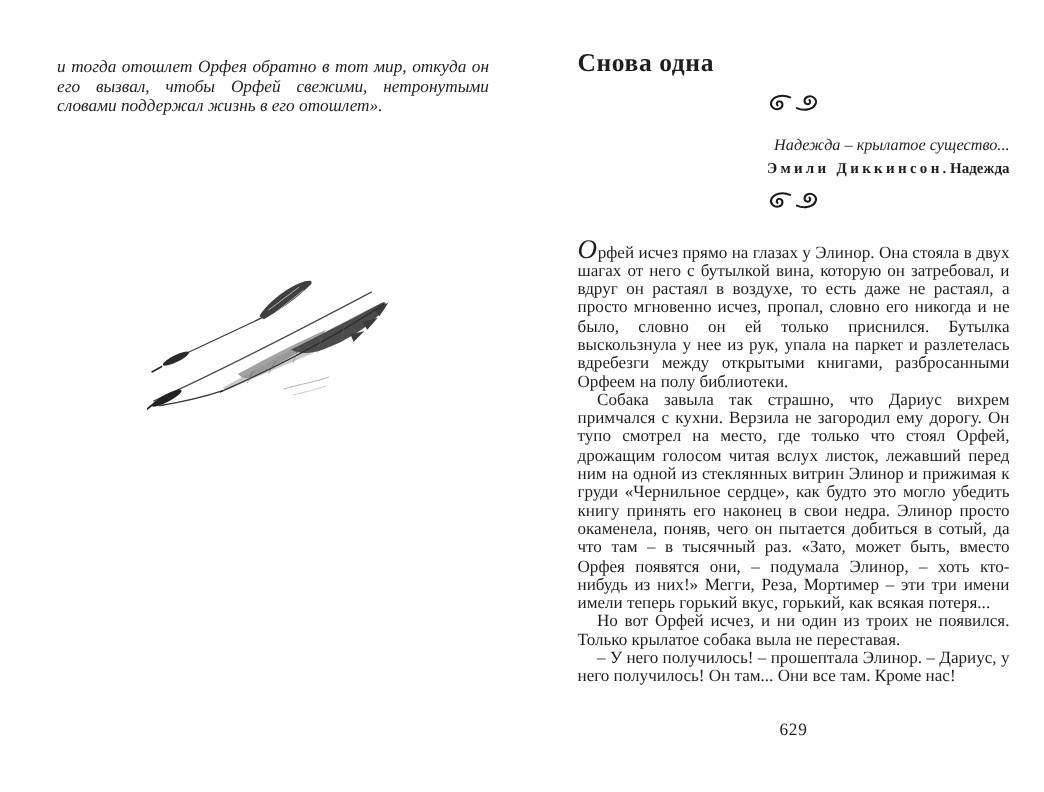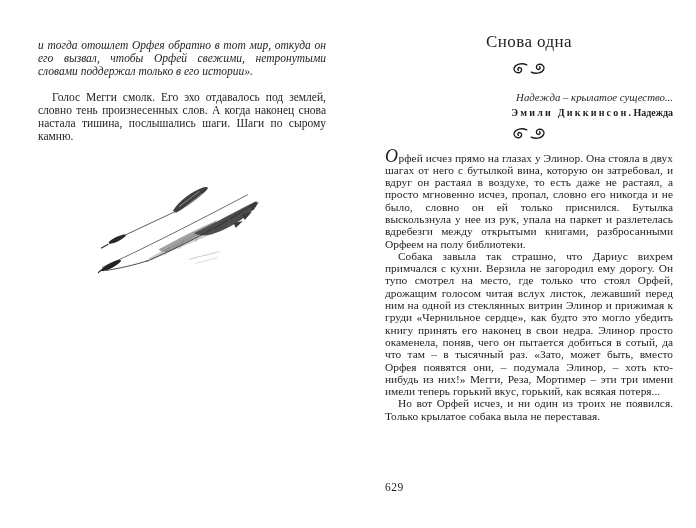--- a/index.html
+++ b/index.html
@@ -49,23 +49,23 @@
   
   .right-col {
     position: absolute;
     left: 385px;
     top: 32px;
     width: 288px;
   }
   .chapter-title {
     margin: 0;
     font-size: 17px;
-    font-weight: normal;
+    font-weight: bold;
     line-height: 20px;
-    text-align: center;
+    text-align: left;
     letter-spacing: 0.4px;
   }
   .ornament {
     text-align: center;
     line-height: 0;
   }
   .ornament.first { margin-top: 10px; }
   .ornament.second { margin-top: 8px; }
   .epigraph {
     margin-top: 16px;
@@ -80,21 +80,21 @@
   .epigraph-attr {
     margin: 1px 0 0 0;
     font-size: 10px;
     line-height: 13px;
     font-weight: bold;
   }
   .epigraph-attr .author {
     letter-spacing: 2.2px;
   }
   .body-text {
-    margin-top: 12px;
+    margin-top: 23px;
     font-size: 11.4px;
     line-height: 12.3px;
     text-align: justify;
     hyphens: auto;
   }
   .body-text p {
     margin: 0;
     text-indent: 13px;
   }
   .body-text p.opening {
@@ -104,35 +104,34 @@
     font-style: italic;
     font-size: 18px;
     line-height: 0;
     letter-spacing: 0.5px;
   }
   .page-number {
     position: absolute;
     left: 385px;
     top: 481px;
     width: 288px;
-    text-align: left;
+    text-align: center;
     font-size: 11.5px;
     letter-spacing: 0.5px;
   }
   svg { display: block; }
   .ornament svg { display: inline-block; }
 </style>
 </head>
 <body>
 
 <div class="spread">
 
   <div class="left-col">
-    <p class="quote-italic">и тогда отошлет Орфея обратно в тот мир, откуда он его вызвал, чтобы Орфей свежими, нетронутыми словами поддержал только в его истории».</p>
-    <p class="left-para">Голос Мегги смолк. Его эхо отдавалось под землей, словно тень произнесенных слов. А когда наконец снова настала тишина, послышались шаги. Шаги по сырому камню.</p>
+    <p class="quote-italic">и тогда отошлет Орфея обратно в тот мир, откуда он его вызвал, чтобы Орфей свежими, нетронутыми словами поддержал жизнь в его отошлет».</p>
   </div>
 
   <div class="illustration">
     <svg width="162" height="92" viewBox="0 0 160 90">
 
       <path d="M4 82 C 40 66, 95 38, 148 10" fill="none" stroke="#4a4a4a" stroke-width="0.8"></path>
 
       <path d="M14 56 L78 26" fill="none" stroke="#3a3a3a" stroke-width="0.8"></path>
 
       <path d="M50 75 C 35 80, 20 83, 8 85" fill="none" stroke="#3a3a3a" stroke-width="0.9"></path>
@@ -188,18 +187,19 @@
           <path d="M17.5 3 C12 0.5 5 2 3.5 6.5 C2.5 10 6 12.5 9.5 11.5 C12.5 10.5 12.5 6.5 10 6 C8 5.6 6.8 7.6 8.2 9"></path>
           <path d="M22.5 11 C28 13.5 35 12 36.5 7.5 C37.5 4 34 1.5 30.5 2.5 C27.5 3.5 27.5 7.5 30 8 C32 8.4 33.2 6.4 31.8 5"></path>
         </g>
       </svg>
     </div>
 
     <div class="body-text">
       <p class="opening"><span class="drop-cap">О</span><span>рфей исчез прямо на глазах у Элинор. Она стояла в двух шагах от него с бутылкой вина, которую он затребовал, и вдруг он растаял в воздухе, то есть даже не растаял, а просто мгновенно исчез, пропал, словно его никогда и не было, словно он ей только приснился. Бутылка выскользнула у нее из рук, упала на паркет и разлетелась вдребезги между открытыми книгами, разбросанными Орфеем на полу библиотеки.</span></p>
       <p>Собака завыла так страшно, что Дариус вихрем примчался с кухни. Верзила не загородил ему дорогу. Он тупо смотрел на место, где только что стоял Орфей, дрожащим голосом читая вслух листок, лежавший перед ним на одной из стеклянных витрин Элинор и прижимая к груди «Чернильное сердце», как будто это могло убедить книгу принять его наконец в свои недра. Элинор просто окаменела, поняв, чего он пытается добиться в сотый, да что там – в тысячный раз. «Зато, может быть, вместо Орфея появятся они, – подумала Элинор, – хоть кто-нибудь из них!» Мегги, Реза, Мортимер – эти три имени имели теперь горький вкус, горький, как всякая потеря...</p>
       <p>Но вот Орфей исчез, и ни один из троих не появился. Только крылатое собака выла не переставая.</p>
+      <p>– У него получилось! – прошептала Элинор. – Дариус, у него получилось! Он там... Они все там. Кроме нас!</p>
     </div>
   </div>
 
   <div class="page-number">629</div>
 
 </div>
 
 </body></html>

